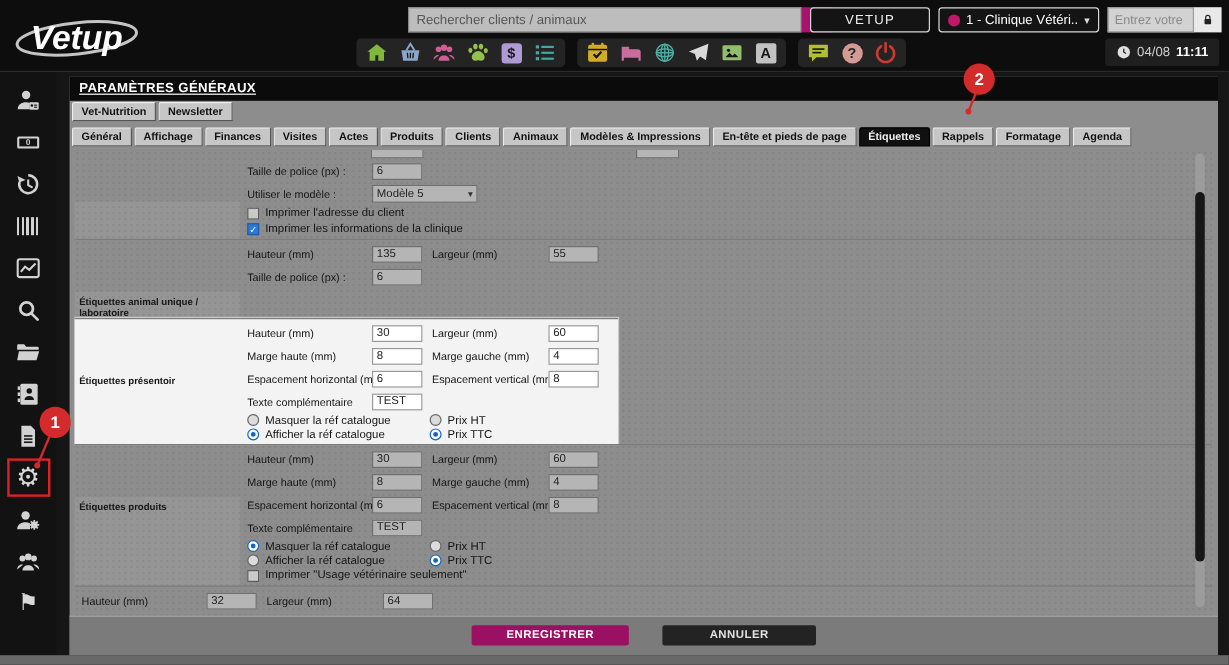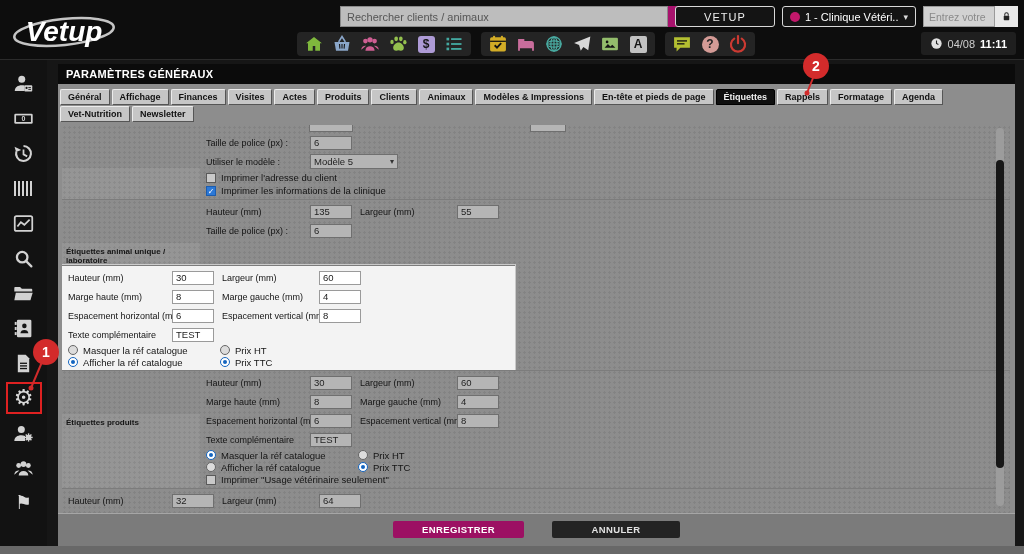--- a/index.html
+++ b/index.html
@@ -34,21 +34,21 @@
   .i-tasks{color:#43a8a0}.i-cal{color:#d2ac26}.i-bed{color:#c96d9c}.i-web{color:#4aaea4}
   .i-send{color:#d9d9d9}.i-img{color:#93bd6c}.i-chat{color:#b3bf31}.i-power{color:#cc3a32}
   
   .sidebar{position:absolute;left:0;top:60px;width:47px;height:486px;background:#121212;display:flex;flex-direction:column;align-items:center;padding-top:11px;gap:11px;}
   .sb-item{width:28px;height:24px;display:flex;align-items:center;justify-content:center;color:#d2d2d2;cursor:pointer;}
   .sb-item .gl{font-size:22px;line-height:24px;color:#d8d8d8;}
   .sb-item.hl{outline:2px solid #de2121;outline-offset:2px;}
   .bars{width:20px;height:15px;background:repeating-linear-gradient(90deg,#d2d2d2 0 2px,transparent 2px 4px);}
   
   .dialog{position:absolute;left:58px;top:64px;width:957px;height:482px;background:#8d8d8d;}
-  .dlg-title{height:20px;line-height:20px;background:#0b0b0b;color:#fff;font-size:11px;font-weight:bold;letter-spacing:.3px;padding-left:8px;}
+  .dlg-title{height:20px;line-height:20px;background:#0b0b0b;color:#fff;font-size:11px;font-weight:bold;letter-spacing:.3px;padding-left:8px;text-decoration:underline;}
   .tabs{display:flex;gap:2px;margin:5px 2px 0 2px;}
   .tabs.r2{margin-top:1px;}
   .tab{height:16px;line-height:15px;padding:0 7px;background:#c6c6c6;color:#111;font-size:9px;font-weight:bold;border:1px solid;border-color:#ececec #555 #555 #ececec;border-radius:2px 2px 0 0;white-space:nowrap;cursor:pointer;}
   .tab.active{background:#101010;color:#f0f0f0;border-color:#000;}
   .content{position:absolute;left:4px;top:61px;width:948px;height:388px;background:#8d8d8d;background-image:radial-gradient(rgba(0,0,0,.07) 1px,transparent 1.2px);background-size:5px 5px;overflow:hidden;}
   .sec{display:flex;}
   .sec + .sec{border-top:1px solid #7c7c7c;}
   .sec-label{width:138px;flex:none;padding:4px 2px 0 4px;font-size:8px;font-weight:bold;color:#161616;background:rgba(255,255,255,.07);margin-top:43px;}
   .rows{flex:1;padding:2px 0 2px 6px;}
   .sec.hl{width:453px;background:#f3f3f3;box-shadow:0 0 0 1px #c9c9c9;}
@@ -362,40 +362,40 @@
         </g>
       </svg>
     </div>
   <div class="sb-item">
       <span class="gl" style="font-size:19px">⚑</span>
     </div>
 </aside>
 
 <main class="dialog">
   <div class="dlg-title">PARAMÈTRES GÉNÉRAUX</div>
+  <div class="tabs r2" id="tabs-row2">
+      <div class="tab">Vet-Nutrition</div>
+      <div class="tab">Newsletter</div>
+    </div>
   <div class="tabs r1" id="tabs-row1">
       <div class="tab">Général</div>
       <div class="tab">Affichage</div>
       <div class="tab">Finances</div>
       <div class="tab">Visites</div>
       <div class="tab">Actes</div>
       <div class="tab">Produits</div>
       <div class="tab">Clients</div>
       <div class="tab">Animaux</div>
       <div class="tab">Modèles &amp; Impressions</div>
       <div class="tab">En-tête et pieds de page</div>
       <div class="tab active">Étiquettes</div>
       <div class="tab">Rappels</div>
       <div class="tab">Formatage</div>
       <div class="tab">Agenda</div>
     </div>
-  <div class="tabs r2" id="tabs-row2">
-      <div class="tab">Vet-Nutrition</div>
-      <div class="tab">Newsletter</div>
-    </div>
 
   <div class="content">
     <div id="form-body">
         <div class="sec">
           <div class="sec-label"></div>
           <div class="rows">
             <div class="stubrow">
               <i class="stub s1"></i>
               <i class="stub s2"></i>
             </div>
@@ -429,20 +429,21 @@
               <span class="flabel flabel2">Largeur (mm)</span>
               <input type="text" class="fin" value="55" style="">
             </div>
             <div class="frow">
               <span class="flabel">Taille de police (px) :</span>
               <input type="text" class="fin" value="6" style="">
             </div>
           </div>
         </div>
         <div class="sec hl">
+          <div class="sec-label">Étiquettes présentoir</div>
           <div class="rows">
             <div class="frow">
               <span class="flabel">Hauteur (mm)</span>
               <input type="text" class="fin" value="30" style="">
               <span class="flabel flabel2">Largeur (mm)</span>
               <input type="text" class="fin" value="60" style="">
             </div>
             <div class="frow">
               <span class="flabel">Marge haute (mm)</span>
               <input type="text" class="fin" value="8" style="">

